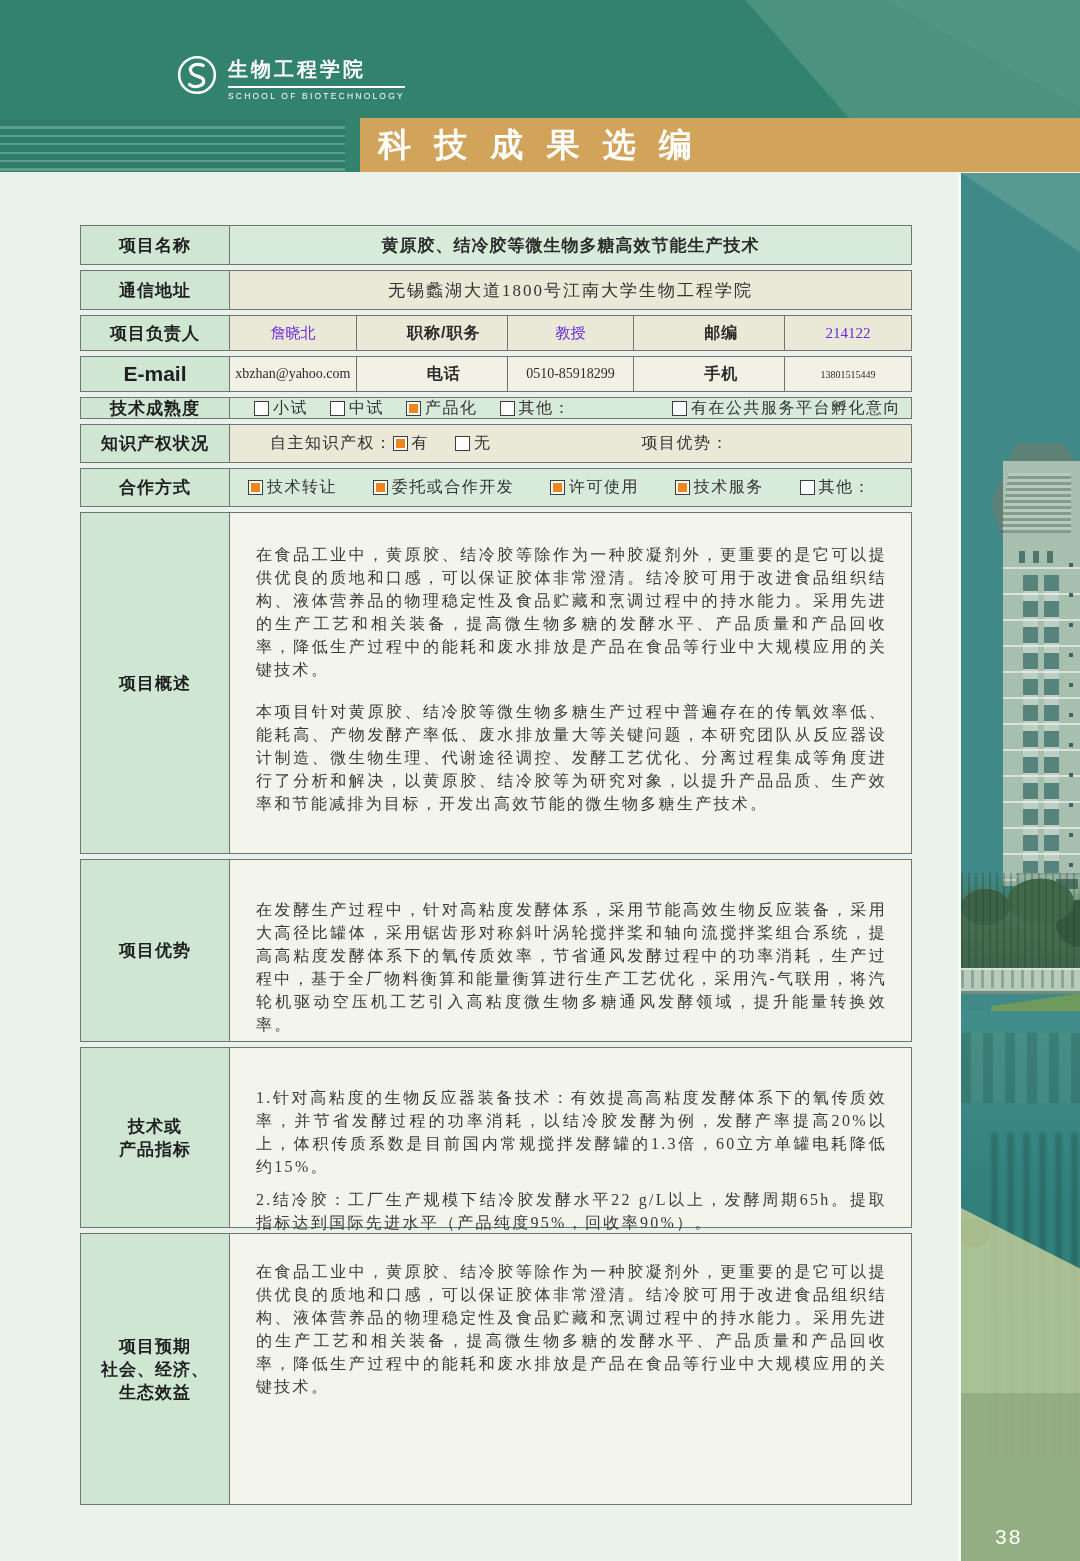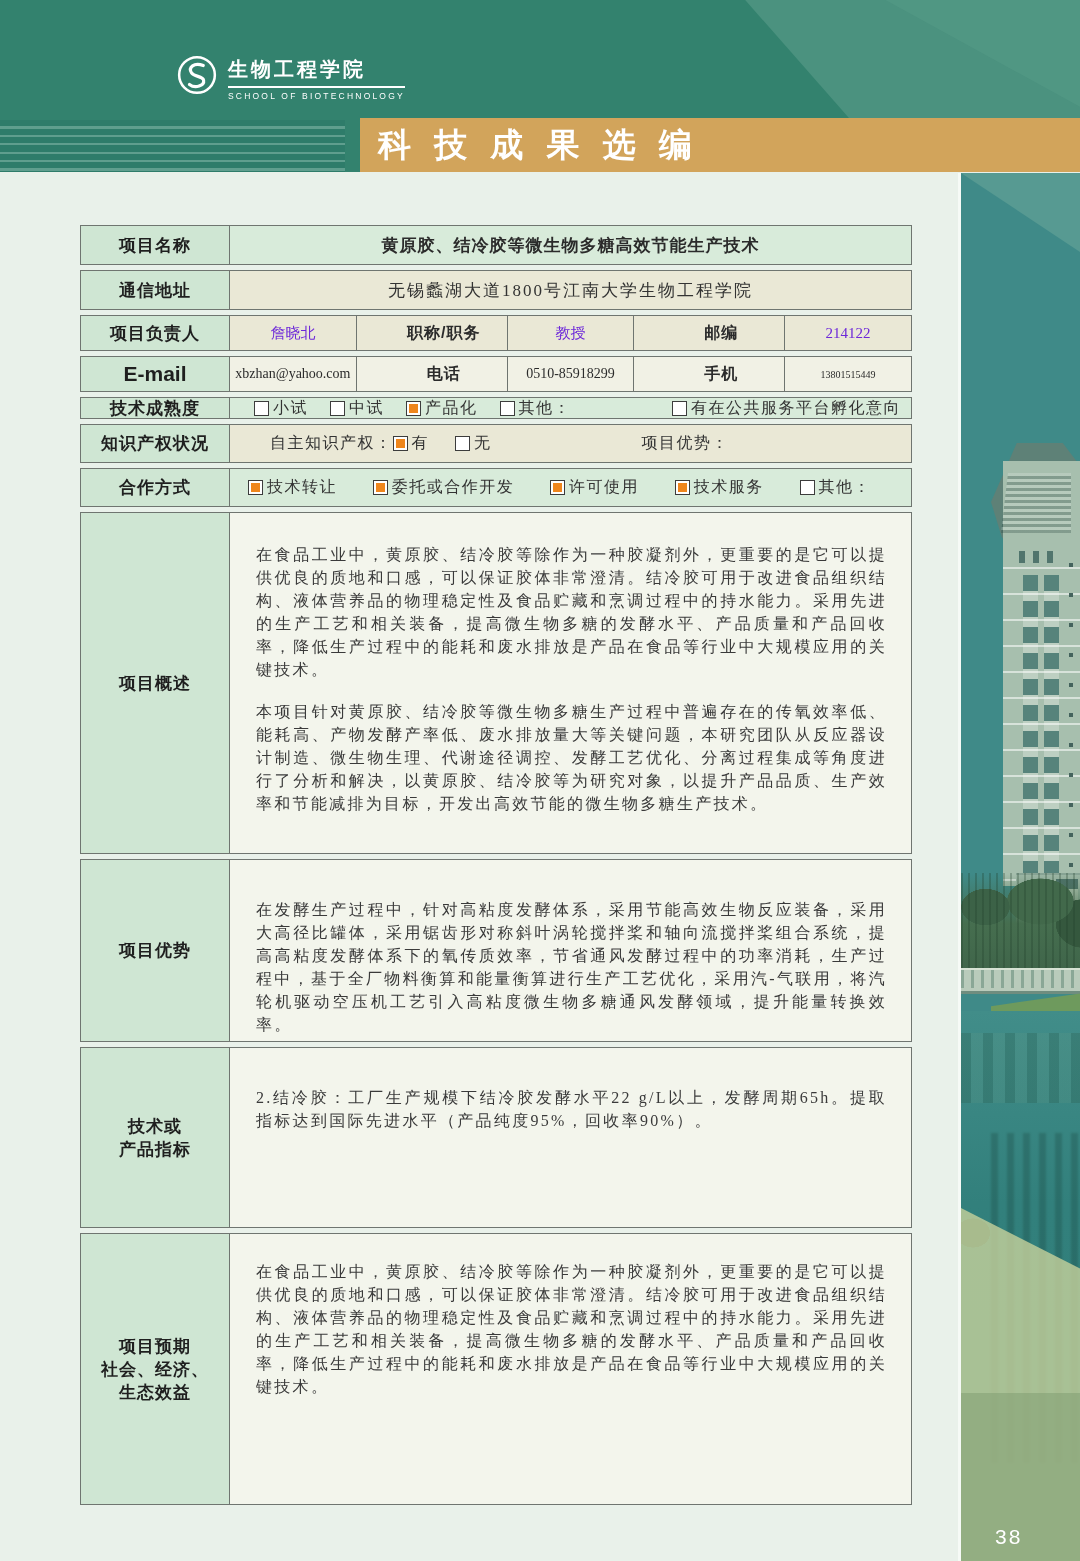--- a/index.html
+++ b/index.html
@@ -249,20 +249,21 @@
       <p class="para">在发酵生产过程中，针对高粘度发酵体系，采用节能高效生物反应装备，采用大高径比罐体，采用锯齿形对称斜叶涡轮搅拌桨和轴向流搅拌桨组合系统，提高高粘度发酵体系下的氧传质效率，节省通风发酵过程中的功率消耗，生产过程中，基于全厂物料衡算和能量衡算进行生产工艺优化，采用汽-气联用，将汽轮机驱动空压机工艺引入高粘度微生物多糖通风发酵领域，提升能量转换效率。</p>
     </div>
   </div>
 
   <div class="row h181">
     <div class="cell lab">
       <span>技术或</span>
       <span>产品指标</span>
     </div>
     <div class="para-box pt38 bg-body" style="border-left:1px solid #6f7570;">
+      <p class="para" style="margin-bottom:10px;">1.针对高粘度的生物反应器装备技术：有效提高高粘度发酵体系下的氧传质效率，并节省发酵过程的功率消耗，以结冷胶发酵为例，发酵产率提高20%以上，体积传质系数是目前国内常规搅拌发酵罐的1.3倍，60立方单罐电耗降低约15%。</p>
       <p class="para">2.结冷胶：工厂生产规模下结冷胶发酵水平22 g/L以上，发酵周期65h。提取指标达到国际先进水平（产品纯度95%，回收率90%）。</p>
     </div>
   </div>
 
   <div class="row h272">
     <div class="cell lab">
       <span>项目预期</span>
       <span>社会、经济、</span>
       <span>生态效益</span>
     </div>

